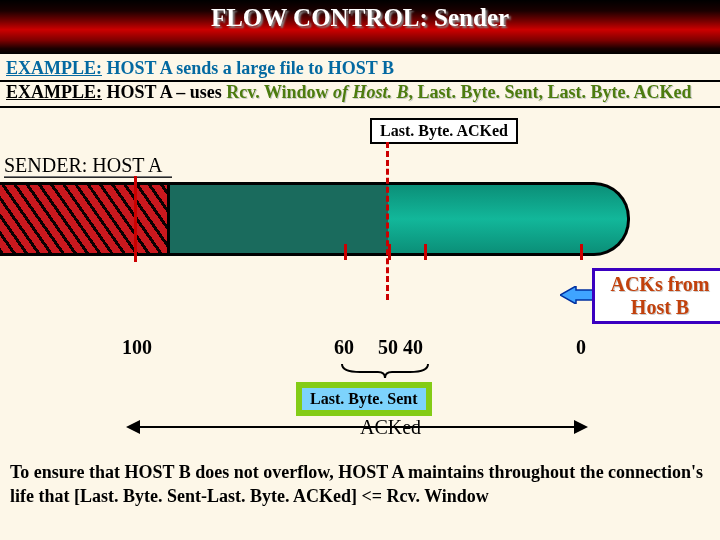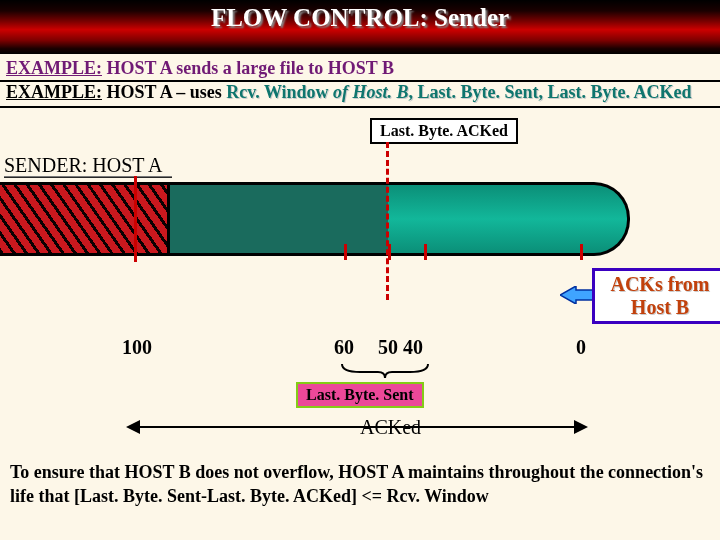--- a/index.html
+++ b/index.html
@@ -1,22 +1,22 @@
 <!DOCTYPE html>
 <html><head>
 <meta charset="utf-8">
 <style>
   *{box-sizing:border-box;margin:0;padding:0}
   body{width:720px;height:540px;background:#fdf7e8;font-family:"Times New Roman",serif;position:relative;overflow:hidden}
   .titlebar{position:absolute;left:0;top:0;width:720px;height:54px;background:linear-gradient(to bottom,#000 0%,#1a0000 20%,#7c0000 40%,#c00 55%,#7c0000 75%,#1a0000 90%,#000 100%)}
   .title{position:absolute;left:0;top:4px;width:720px;text-align:center;font-size:25px;font-weight:bold;color:#fff;text-shadow:2px 2px 2px #888}
-  .ex{position:absolute;left:6px;top:58px;font-size:18px;font-weight:bold;color:#701a75}
+  .ex{position:absolute;left:6px;top:58px;font-size:18px;font-weight:bold;color:#0369a1}
   .ex u{text-decoration:underline}
   .snd{position:absolute;left:6px;top:82px;font-size:18px;font-weight:bold}
-  .snd .red{color:#0f766e;text-shadow:1px 1px 0 #ccc}
+  .snd .red{color:#4d7c0f;text-shadow:1px 1px 0 #ccc}
   .snd .ital{font-style:italic}
   .hr1{position:absolute;left:0;top:80px;width:720px;height:2px;background:#000}
   .hr2{position:absolute;left:0;top:106px;width:720px;height:2px;background:#000}
   .lbAck{position:absolute;left:370px;top:118px;background:#fff;border:2px solid #000;padding:2px 8px;font-size:16px;font-weight:bold}
   .lbSndA{position:absolute;left:4px;top:154px;font-size:20px;font-weight:normal}
   .lbSndA::before{content:"";position:absolute;left:0;top:22px;width:168px;height:2px;background:linear-gradient(to bottom,#a0a0a0,#000)}
   
   .buf{position:absolute;left:0;top:182px;width:630px;height:74px}
   .seg-hatch{position:absolute;left:0;top:0;width:170px;height:74px;background:#c9181e;border-top:3px solid #000;border-bottom:3px solid #000;border-right:3px solid #000}
   .seg-hatch::after{content:"";position:absolute;inset:0;background:repeating-linear-gradient(55deg,rgba(0,0,0,.95) 0 3px,transparent 3px 10px)}
@@ -26,21 +26,21 @@
   .t100{position:absolute;left:134px;top:176px;height:86px;border-left:3px solid #c00}
   .t60{position:absolute;left:344px;top:244px;height:16px;border-left:3px solid #c00}
   .t50{position:absolute;left:388px;top:244px;height:16px;border-left:3px solid #c00}
   .t40{position:absolute;left:424px;top:244px;height:16px;border-left:3px solid #c00}
   .t0{position:absolute;left:580px;top:244px;height:16px;border-left:3px solid #c00}
   .nlbl{position:absolute;top:336px;font-size:20px;font-weight:bold}
   .ackbox{position:absolute;left:592px;top:268px;width:136px;background:#fff;border:3px solid #3a00c0;color:#c2410c;font-size:20px;font-weight:bold;text-align:center;line-height:1.15;padding:2px 13px;text-shadow:1px 1px 0 #ccc}
   .arrowL{position:absolute;left:560px;top:286px;width:36px;height:18px}
   .arrowL svg{width:36px;height:18px;display:block}
   .brace{position:absolute;left:340px;top:362px;width:90px;height:16px}
-  .lbSent{position:absolute;left:296px;top:382px;background:#ec4899;border:2px solid #84cc16;padding:2px 8px;font-size:16px;font-weight:bold}
+  .lbSent{position:absolute;left:296px;top:382px;background:#7dd3fc;border:6px solid #84cc16;padding:2px 8px;font-size:16px;font-weight:bold}
   .dataLbl{position:absolute;left:360px;top:416px;font-size:20px}
   .dline{position:absolute;left:136px;top:426px;width:442px;height:2px;background:#000}
   .dlh{position:absolute;top:420px;width:14px;height:14px}
   .foot{position:absolute;left:10px;top:460px;width:700px;font-size:18px;font-weight:bold;line-height:1.35}
 </style>
 </head>
 <body>
 
 <div class="titlebar"></div>
 <div class="title">FLOW CONTROL: Sender</div>

